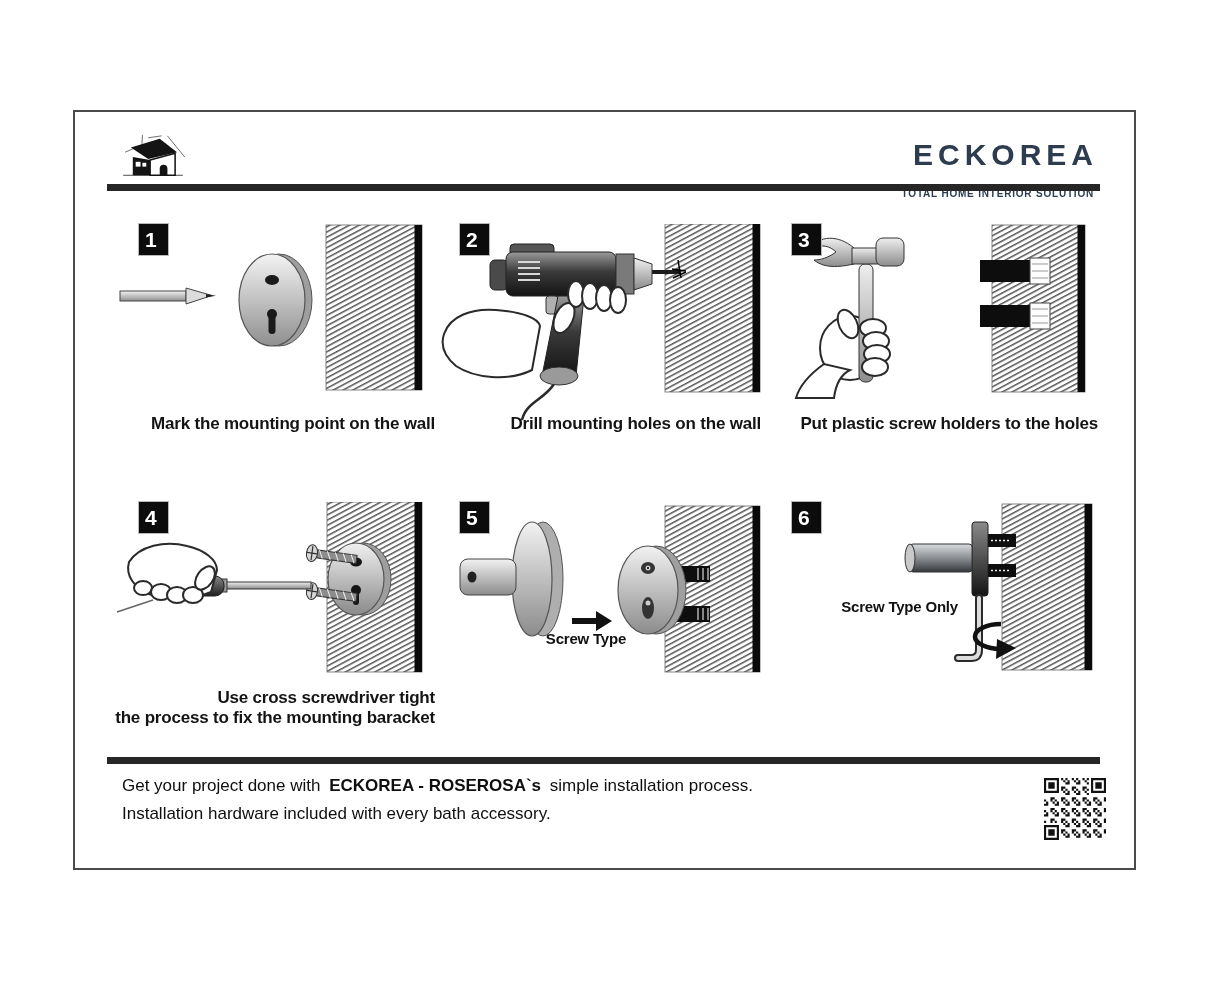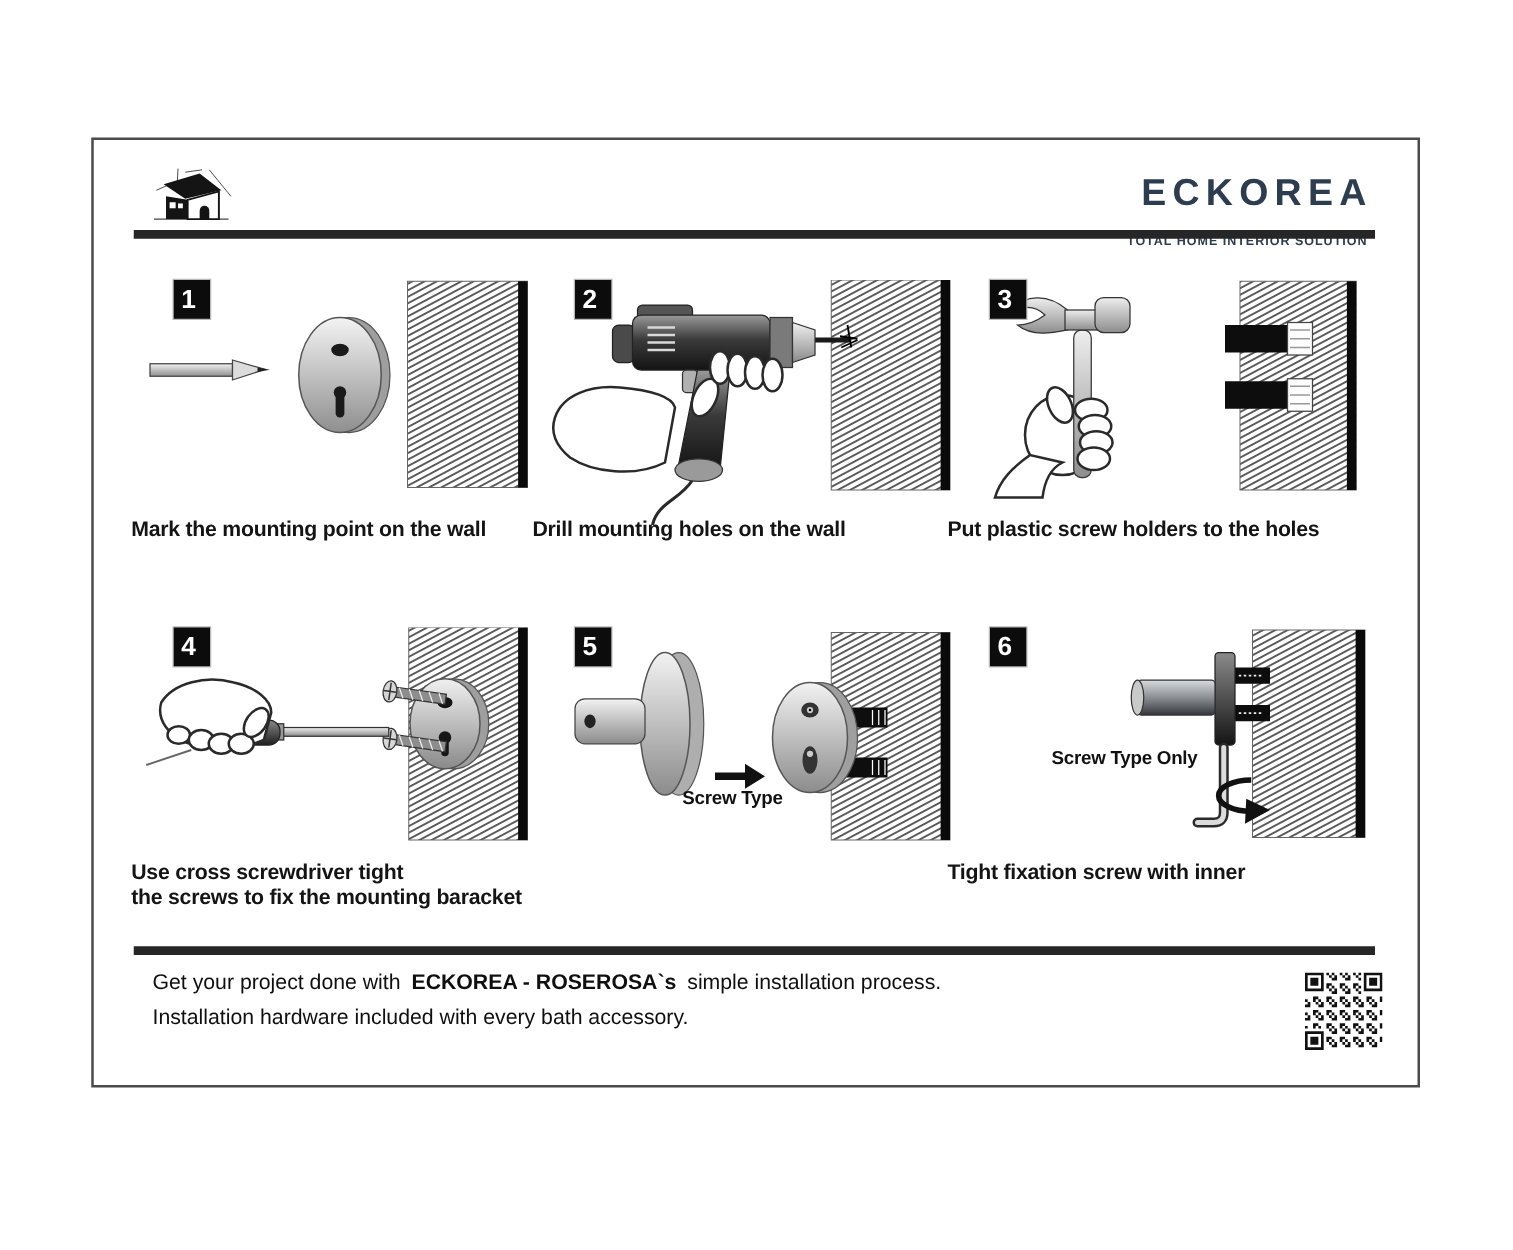--- a/index.html
+++ b/index.html
@@ -16,21 +16,21 @@
   .rule-top{top:72px;} .rule-bottom{top:645px;}
   
   .step{position:absolute;height:255px;}
   .w330{width:330px}.w335{width:335px}.w340{width:340px}
   .s1{left:30px;top:112px}.s2{left:351px;top:112px}.s3{left:683px;top:112px}
   .s4{left:30px;top:390px}.s5{left:351px;top:390px}.s6{left:683px;top:390px}
   .badge{position:absolute;left:34px;top:0;width:29px;height:31px;background:#0c0c0c;color:#fff;
          font-weight:700;font-size:21px;line-height:31px;padding-left:6px;box-sizing:border-box;
          box-shadow:0 0 0 1px #b9b9b9;z-index:3;}
   .illus{position:absolute;left:0;top:0;}
-  .caption{position:absolute;left:0;right:0;text-align:left;font-weight:700;font-size:17px;
+  .caption{position:absolute;left:0;right:0;text-align:right;font-weight:700;font-size:17px;
            line-height:20px;color:#141414;letter-spacing:-0.2px;}
   .cap-r1{top:190px;} .cap-r2{top:186px;}
   .caption span{display:block;}
   .annot{position:absolute;font-weight:700;font-size:15px;color:#111;letter-spacing:-0.2px;}
   .annot5{left:80px;top:128px;width:160px;text-align:center;}
   .annot6{left:50px;top:96px;width:150px;text-align:right;}
   
   .footer-text{position:absolute;left:47px;top:660px;font-size:17px;line-height:28px;color:#0f0f0f;}
   .footer-text b{font-weight:700;padding:0 4px;}
   .qr{position:absolute;left:969px;top:666px;width:62px;height:62px;}
@@ -248,21 +248,21 @@
         <path d="M24 60 C 34 44, 60 38, 82 44 C 100 48, 112 58, 112 68 L 106 90 C 88 98, 60 98, 44 92 C 30 86, 20 74, 24 60 Z"></path>
         <ellipse cx="38" cy="86" rx="9" ry="7"></ellipse>
             <ellipse cx="56" cy="90" rx="10" ry="8"></ellipse>
         <ellipse cx="72" cy="93" rx="10" ry="8"></ellipse>
             <ellipse cx="88" cy="93" rx="10" ry="8"></ellipse>
         <ellipse cx="100" cy="76" rx="8" ry="13" transform="rotate(35 100 76)"></ellipse>
       </g>
     </svg>
     <div class="caption cap-r2">
       <span>Use cross screwdriver tight</span>
-          <span>the screws to fix the mounting baracket</span>
+          <span>the process to fix the mounting baracket</span>
     </div>
   </div>
 
   <div class="step s5 w335">
     <div class="badge">5</div>
     <svg class="illus" width="335" height="180" viewBox="0 0 335 180">
       <defs>
         <pattern id="w5" width="5" height="4.6" patternUnits="userSpaceOnUse" patternTransform="rotate(-28)">
           <rect width="5" height="4.6" fill="#fff"></rect>
               <rect width="5" height="1.5" fill="#565656"></rect>
@@ -339,21 +339,20 @@
         <path d="M221 96 L221 148 Q221 156 213 156 L200 156" stroke="#2b2b2b" stroke-width="8" fill="none" stroke-linecap="round"></path>
         <path d="M221 96 L221 148 Q221 156 213 156 L200 156" stroke="#dcdcdc" stroke-width="4" fill="none" stroke-linecap="round"></path>
       </g>
       <g>
         <path d="M243 122 A 25 12 0 1 0 243 147" stroke="#111" stroke-width="4.5" fill="none"></path>
         <polygon points="239,137 258,146 238,157" fill="#111"></polygon>
       </g>
     </svg>
     <div class="annot annot6">Screw Type Only</div>
     <div class="caption cap-r2">
-      <span>Tight fixation screw with inner</span>
     </div>
   </div>
 
   <div class="rule rule-bottom"></div>
   <div class="footer-text">
     <div><span>Get your project done with </span><b>ECKOREA - ROSEROSA`s</b><span> simple installation process.</span></div>
     <div>Installation hardware included with every bath accessory.</div>
   </div>
   <svg class="qr" viewBox="0 0 29 29">
     <rect width="29" height="29" fill="#fff"></rect>

